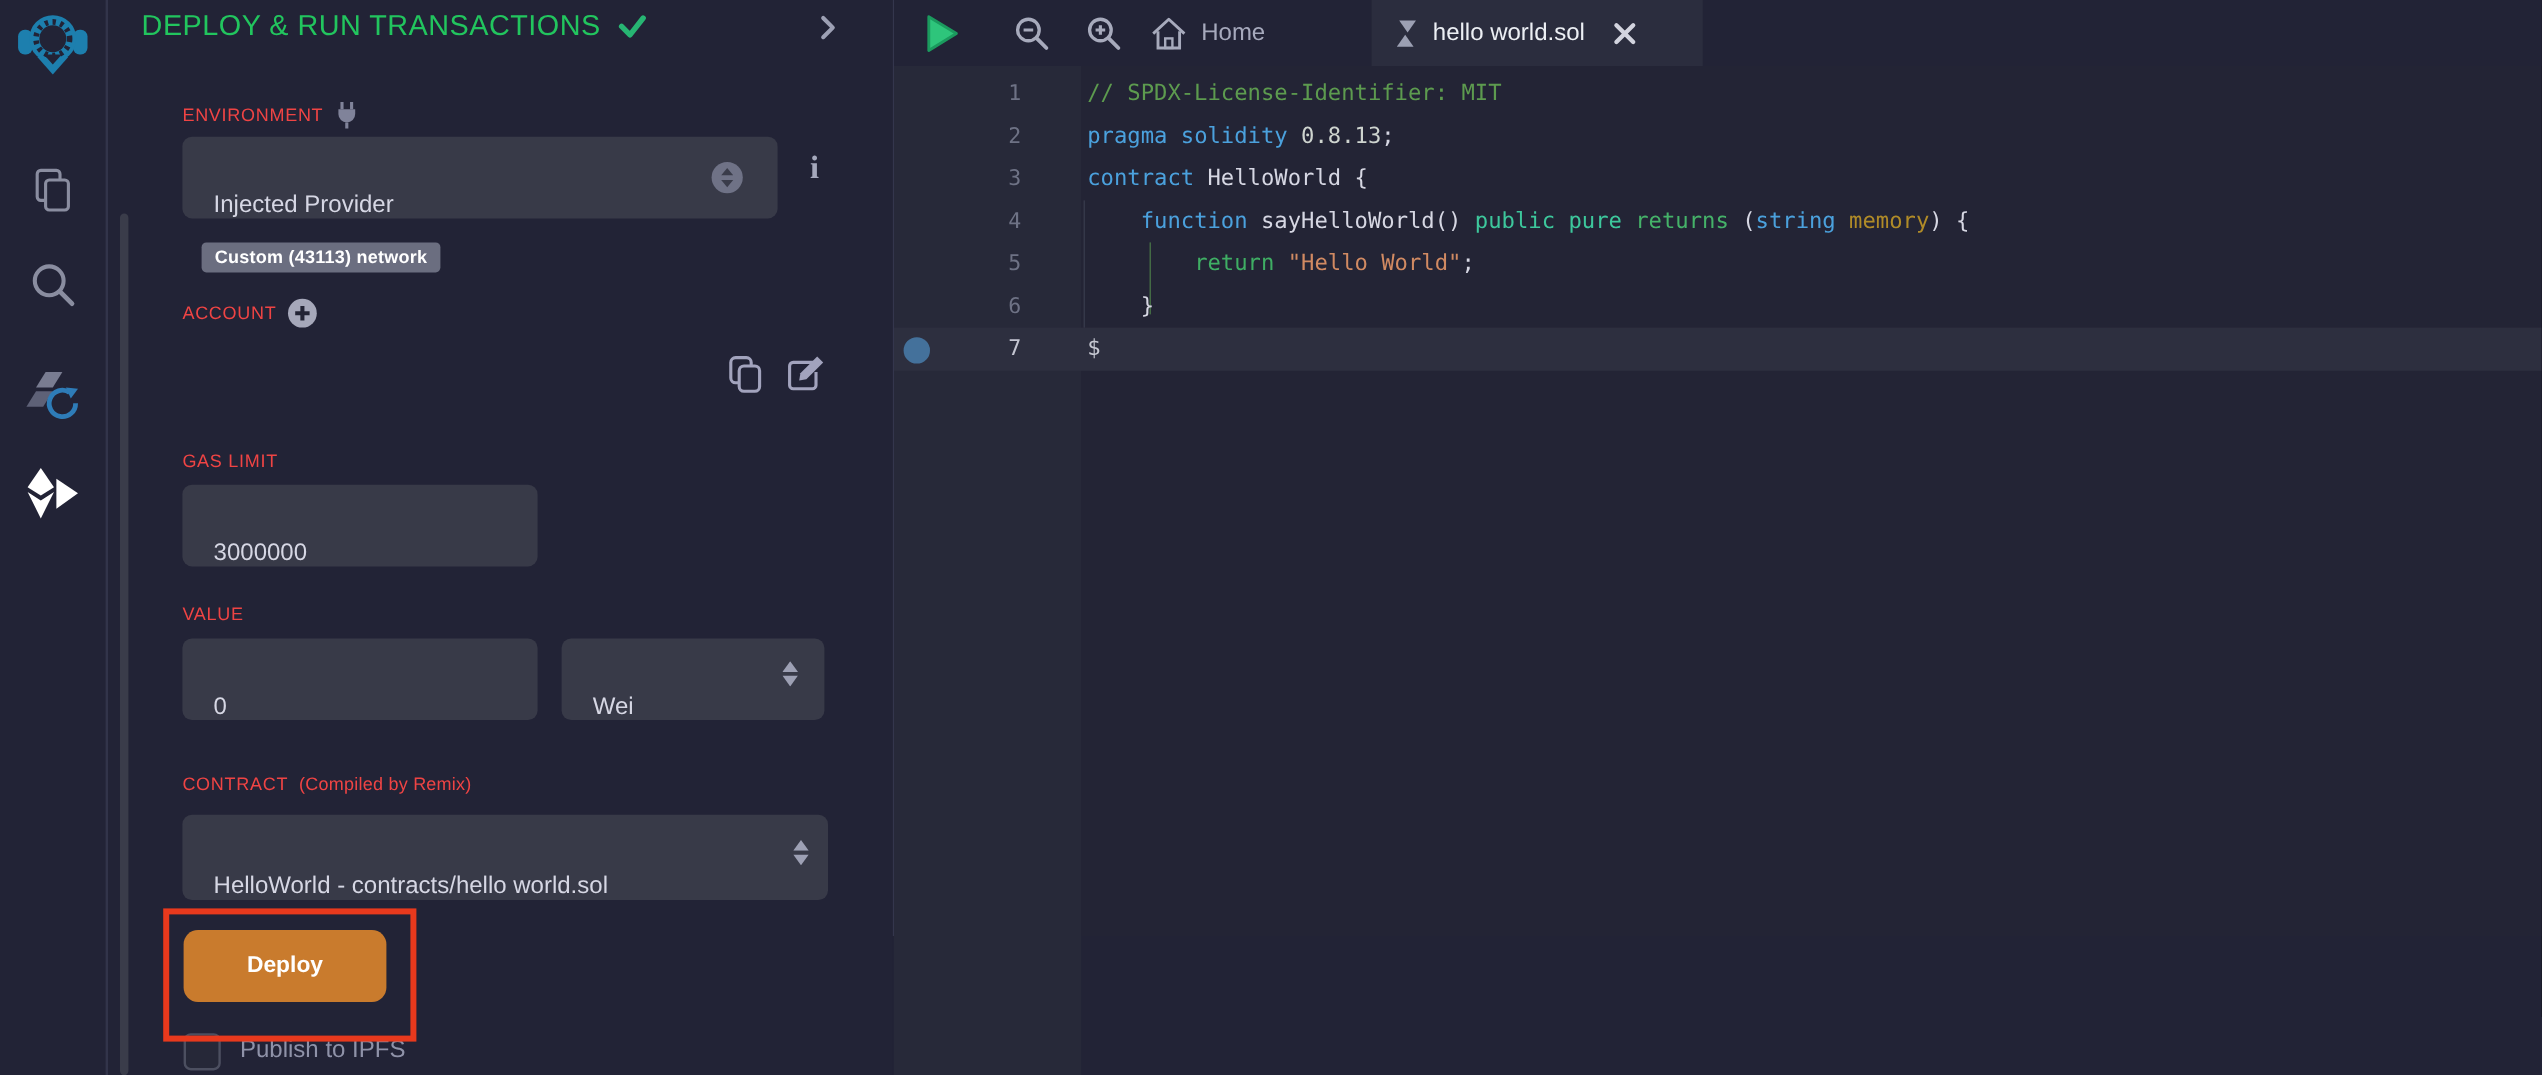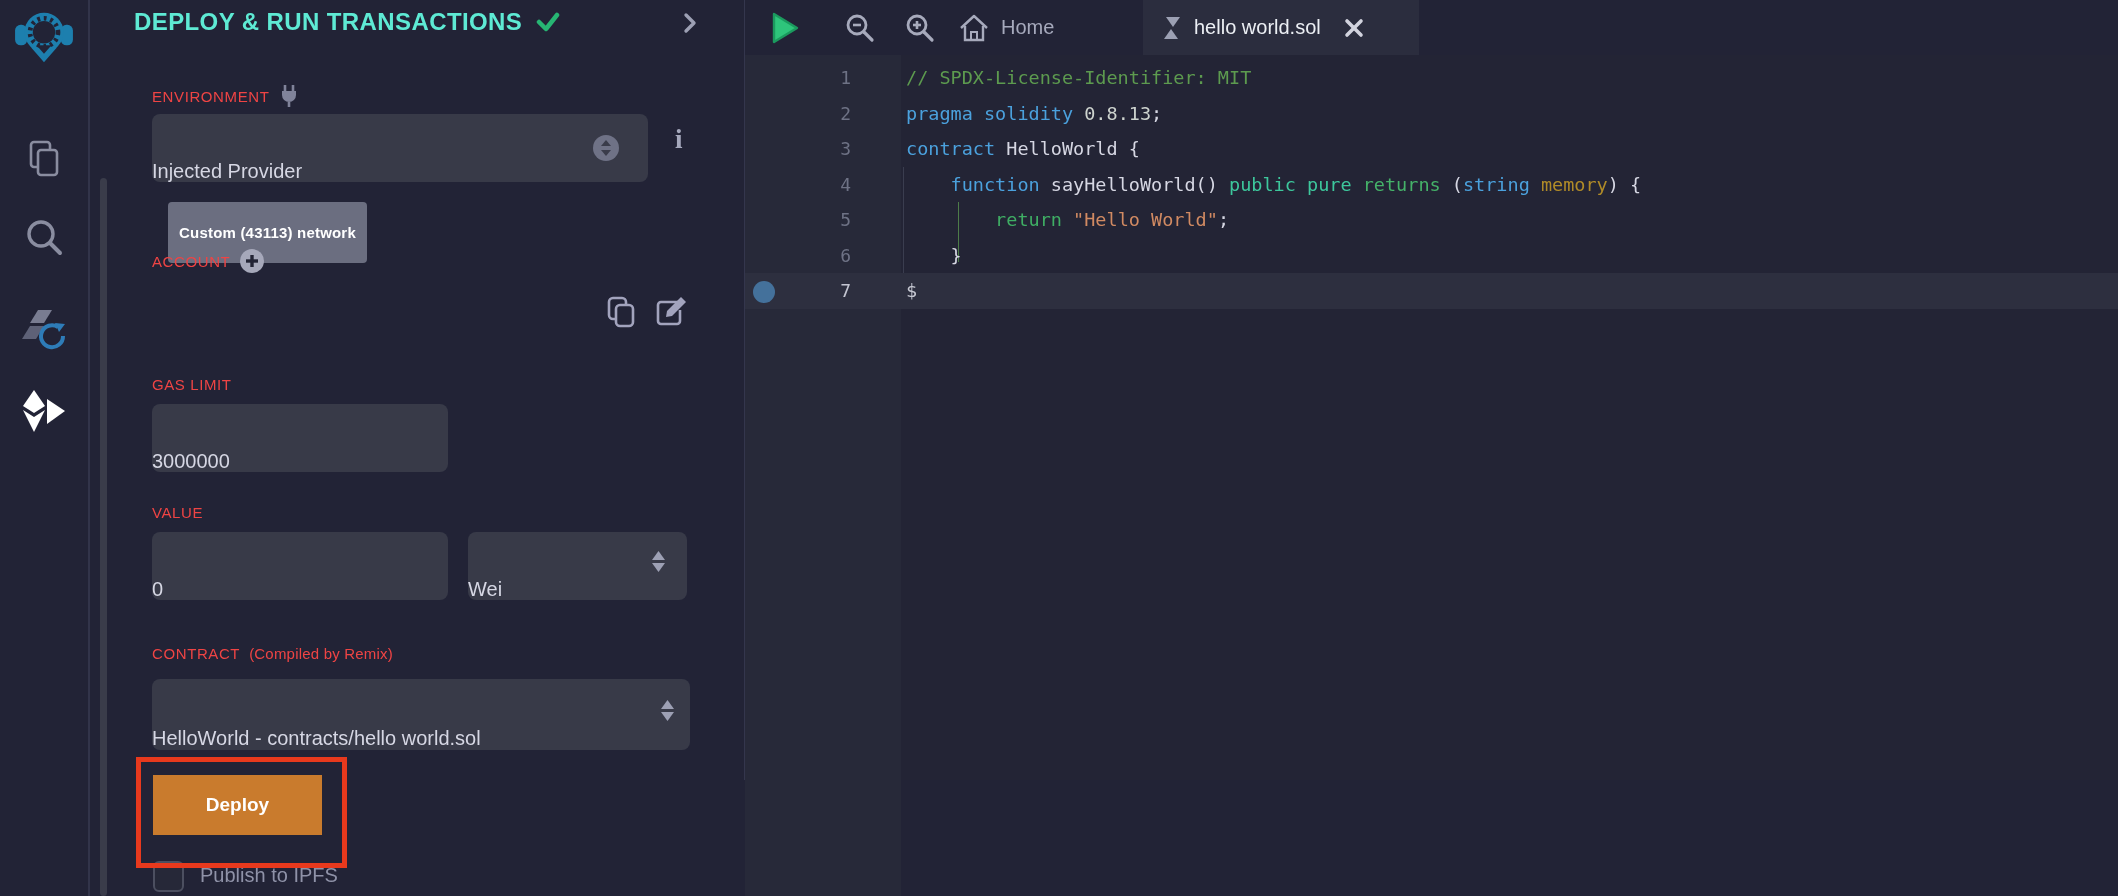--- a/index.html
+++ b/index.html
@@ -6,31 +6,31 @@
   .app{position:relative;width:2118px;height:896px;background:#222336;overflow:hidden;
        font-family:"Liberation Sans", sans-serif;-webkit-font-smoothing:antialiased;}
   .abs{position:absolute;}
 
   
   .rail{position:absolute;left:0;top:0;width:88px;height:896px;background:#222336;border-right:2px solid #32344a;}
   .rail-icon{position:absolute;left:0;width:88px;display:flex;justify-content:center;cursor:pointer;}
 
   
   .panel{position:absolute;left:90px;top:0;width:654px;height:896px;background:#222336;}
-  .panel-title{position:absolute;left:44px;top:8px;display:flex;align-items:center;gap:14px;
-               color:#5eead4;font-size:24px;font-weight:700;letter-spacing:.4px;white-space:nowrap;}
+  .panel-title{position:absolute;left:28px;top:8px;display:flex;align-items:center;gap:14px;
+               color:#22c55e;font-size:24px;font-weight:400;letter-spacing:.4px;white-space:nowrap;}
   .chev{position:absolute;left:592px;top:12px;}
   .lbl{position:absolute;color:#ef4444;font-size:15px;letter-spacing:.6px;font-weight:500;display:flex;align-items:center;gap:9px;}
   .field{position:absolute;background:#383a48;border-radius:8px;display:flex;align-items:center;
          color:#d6d7e4;font-size:20px;overflow:hidden;cursor:pointer;}
-  .field .txt{white-space:nowrap;margin-top:47px;}
+  .field .txt{padding-left:26px;white-space:nowrap;margin-top:47px;}
   .badge{position:absolute;background:#6b6e80;color:#ffffff;font-size:15px;font-weight:700;
-         border-radius:4px;padding:22px 11px;letter-spacing:.2px;}
+         border-radius:4px;padding:4px 11px;letter-spacing:.2px;}
   .spinner{position:absolute;display:flex;flex-direction:column;align-items:center;gap:3px;}
-  .deploy-btn{position:absolute;background:#c97b2d;border:none;border-radius:0;color:#ffffff;
+  .deploy-btn{position:absolute;background:#c97b2d;border:none;border-radius:12px;color:#ffffff;
               font-size:19px;font-weight:600;font-family:"Liberation Sans",sans-serif;cursor:pointer;}
   .checkbox{position:absolute;width:27px;height:27px;border:2px solid #4c4f60;border-radius:6px;background:#262838;cursor:pointer;}
   .scrolltrack{position:absolute;left:10px;top:178px;width:7px;height:718px;background:#3a3c4a;border-radius:4px;}
   .annotation{position:absolute;left:136px;top:757px;width:201px;height:101px;border:5px solid #e8391d;pointer-events:none;z-index:50;}
 
   
   .editor{position:absolute;left:744px;top:0;width:1374px;height:780px;background:#232435;border-left:1px solid #34364d;}
   .toolbar{position:absolute;left:0;top:0;width:1374px;height:55px;background:#222336;}
   .tbtn{position:absolute;top:0;height:55px;display:flex;align-items:center;cursor:pointer;}
   .hometab{position:absolute;left:214px;top:0;height:55px;display:flex;align-items:center;gap:12px;

